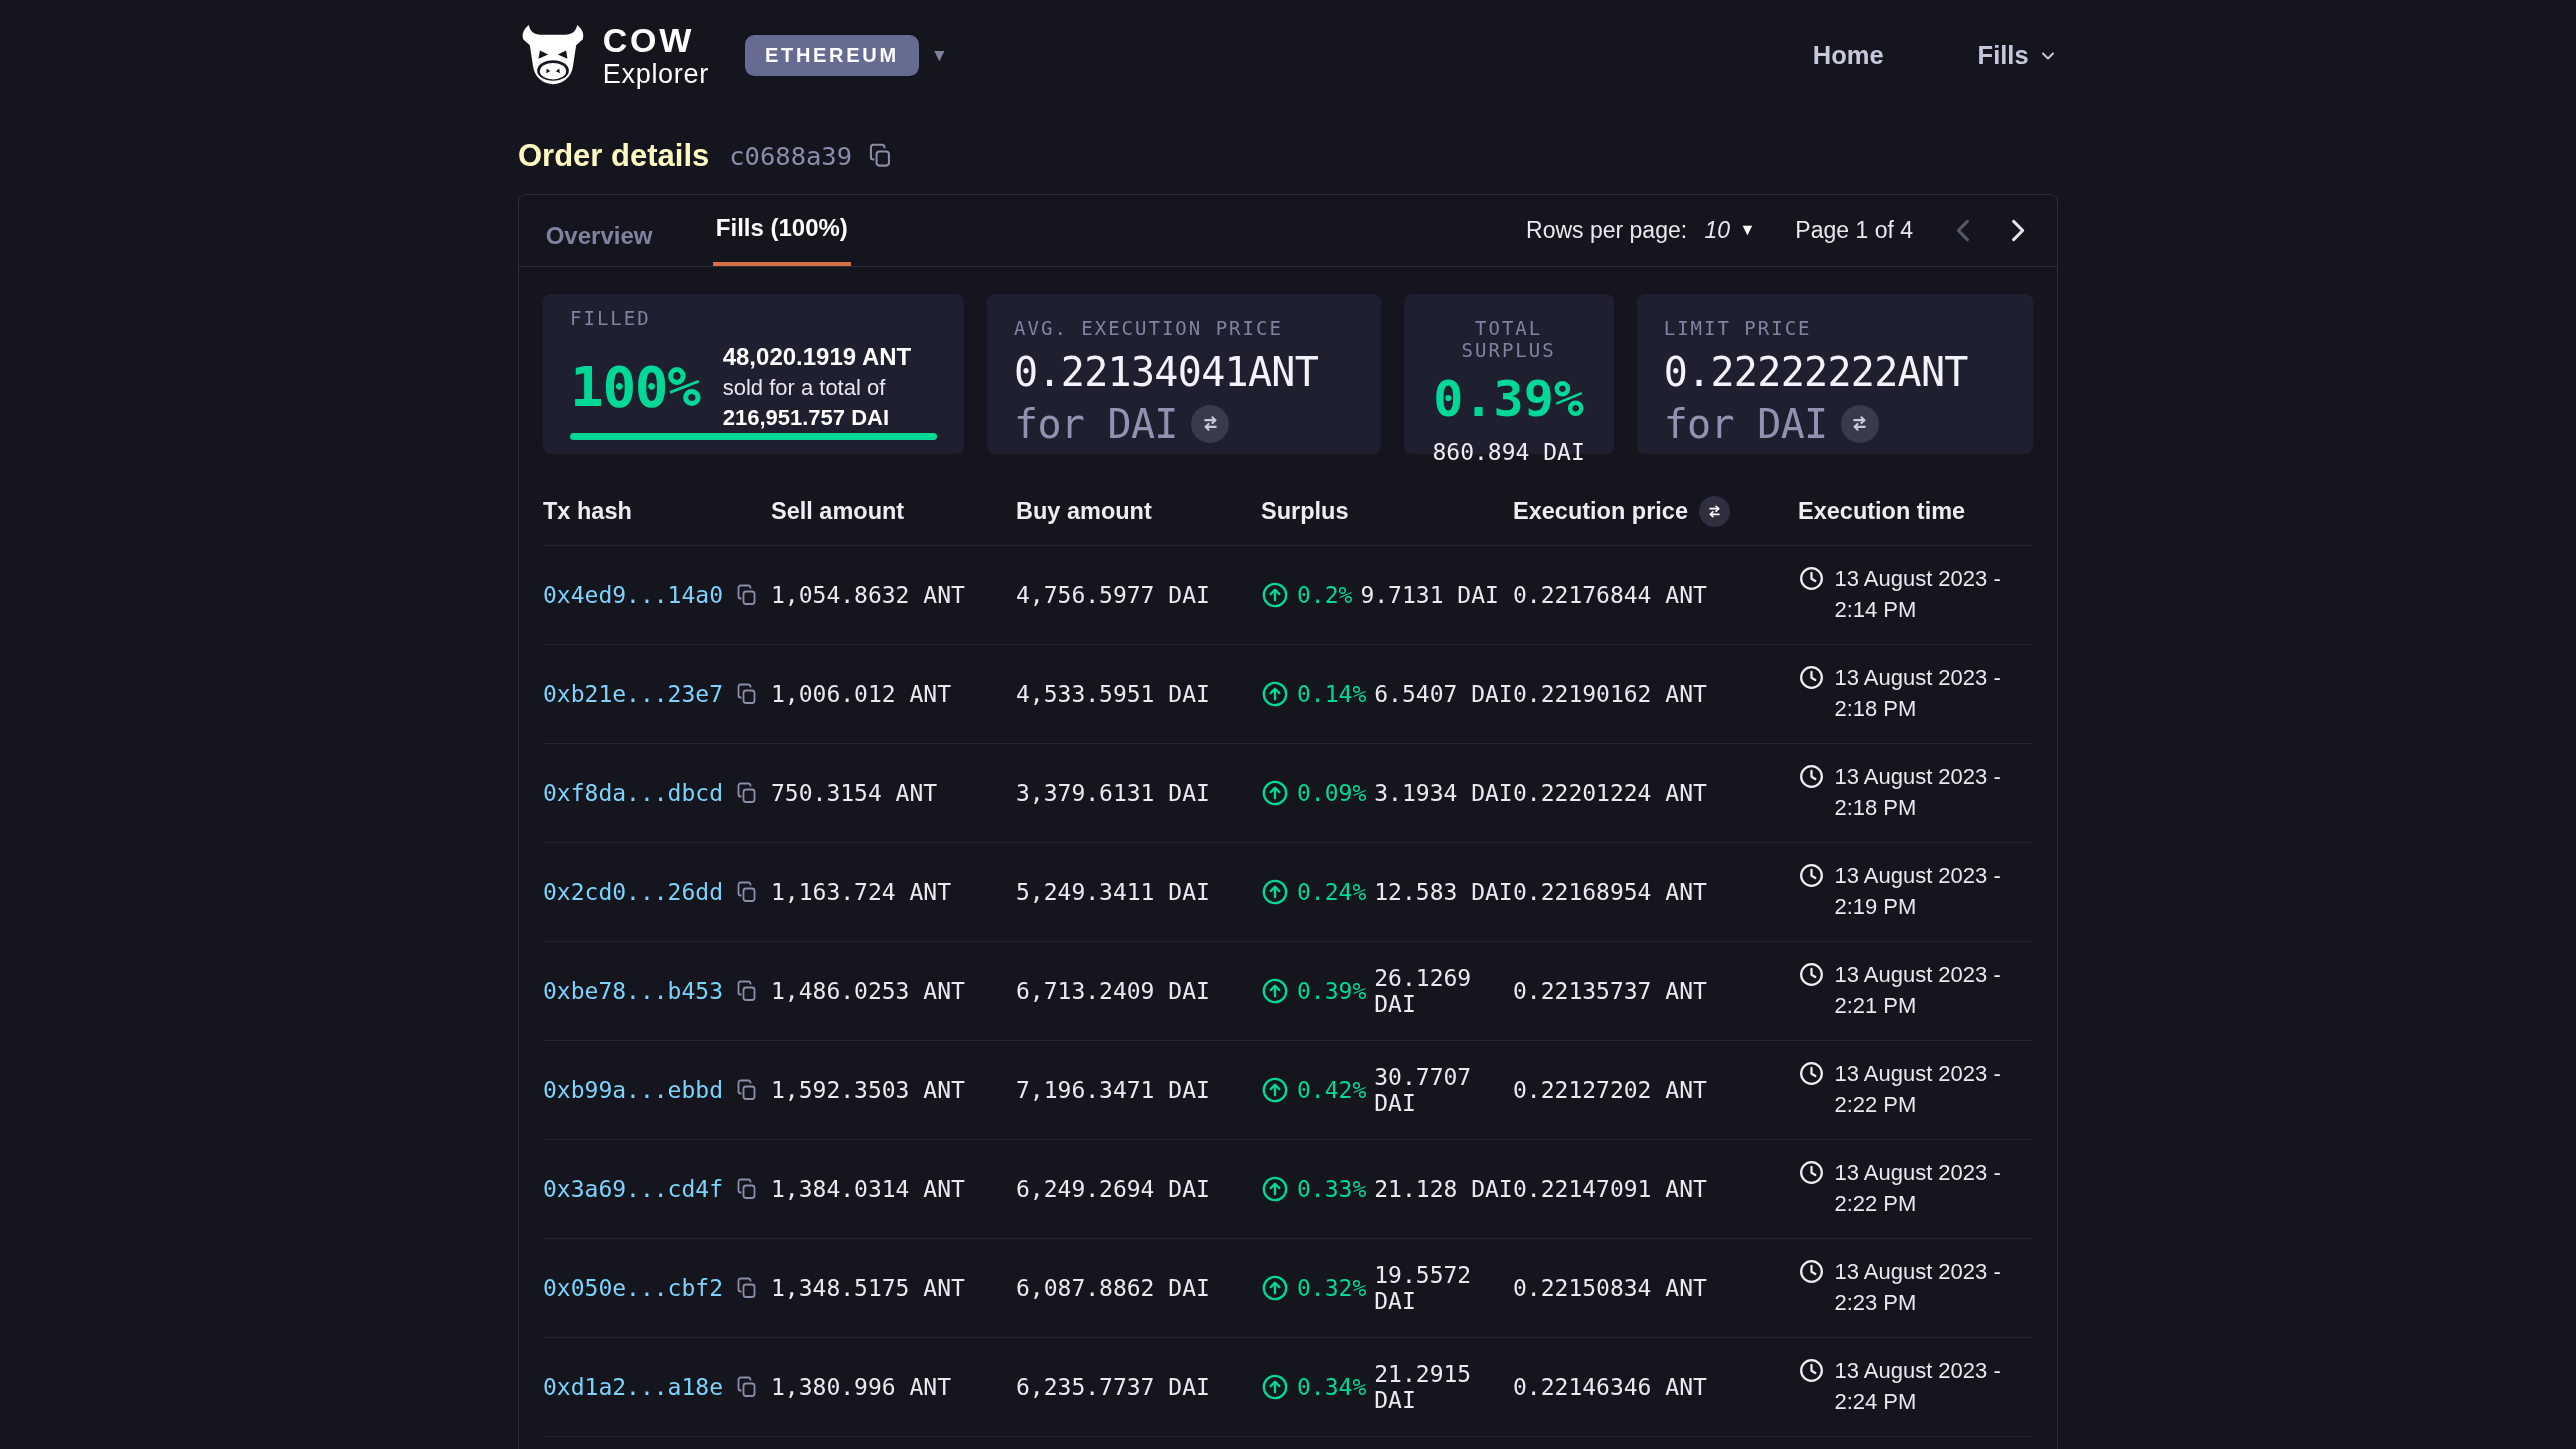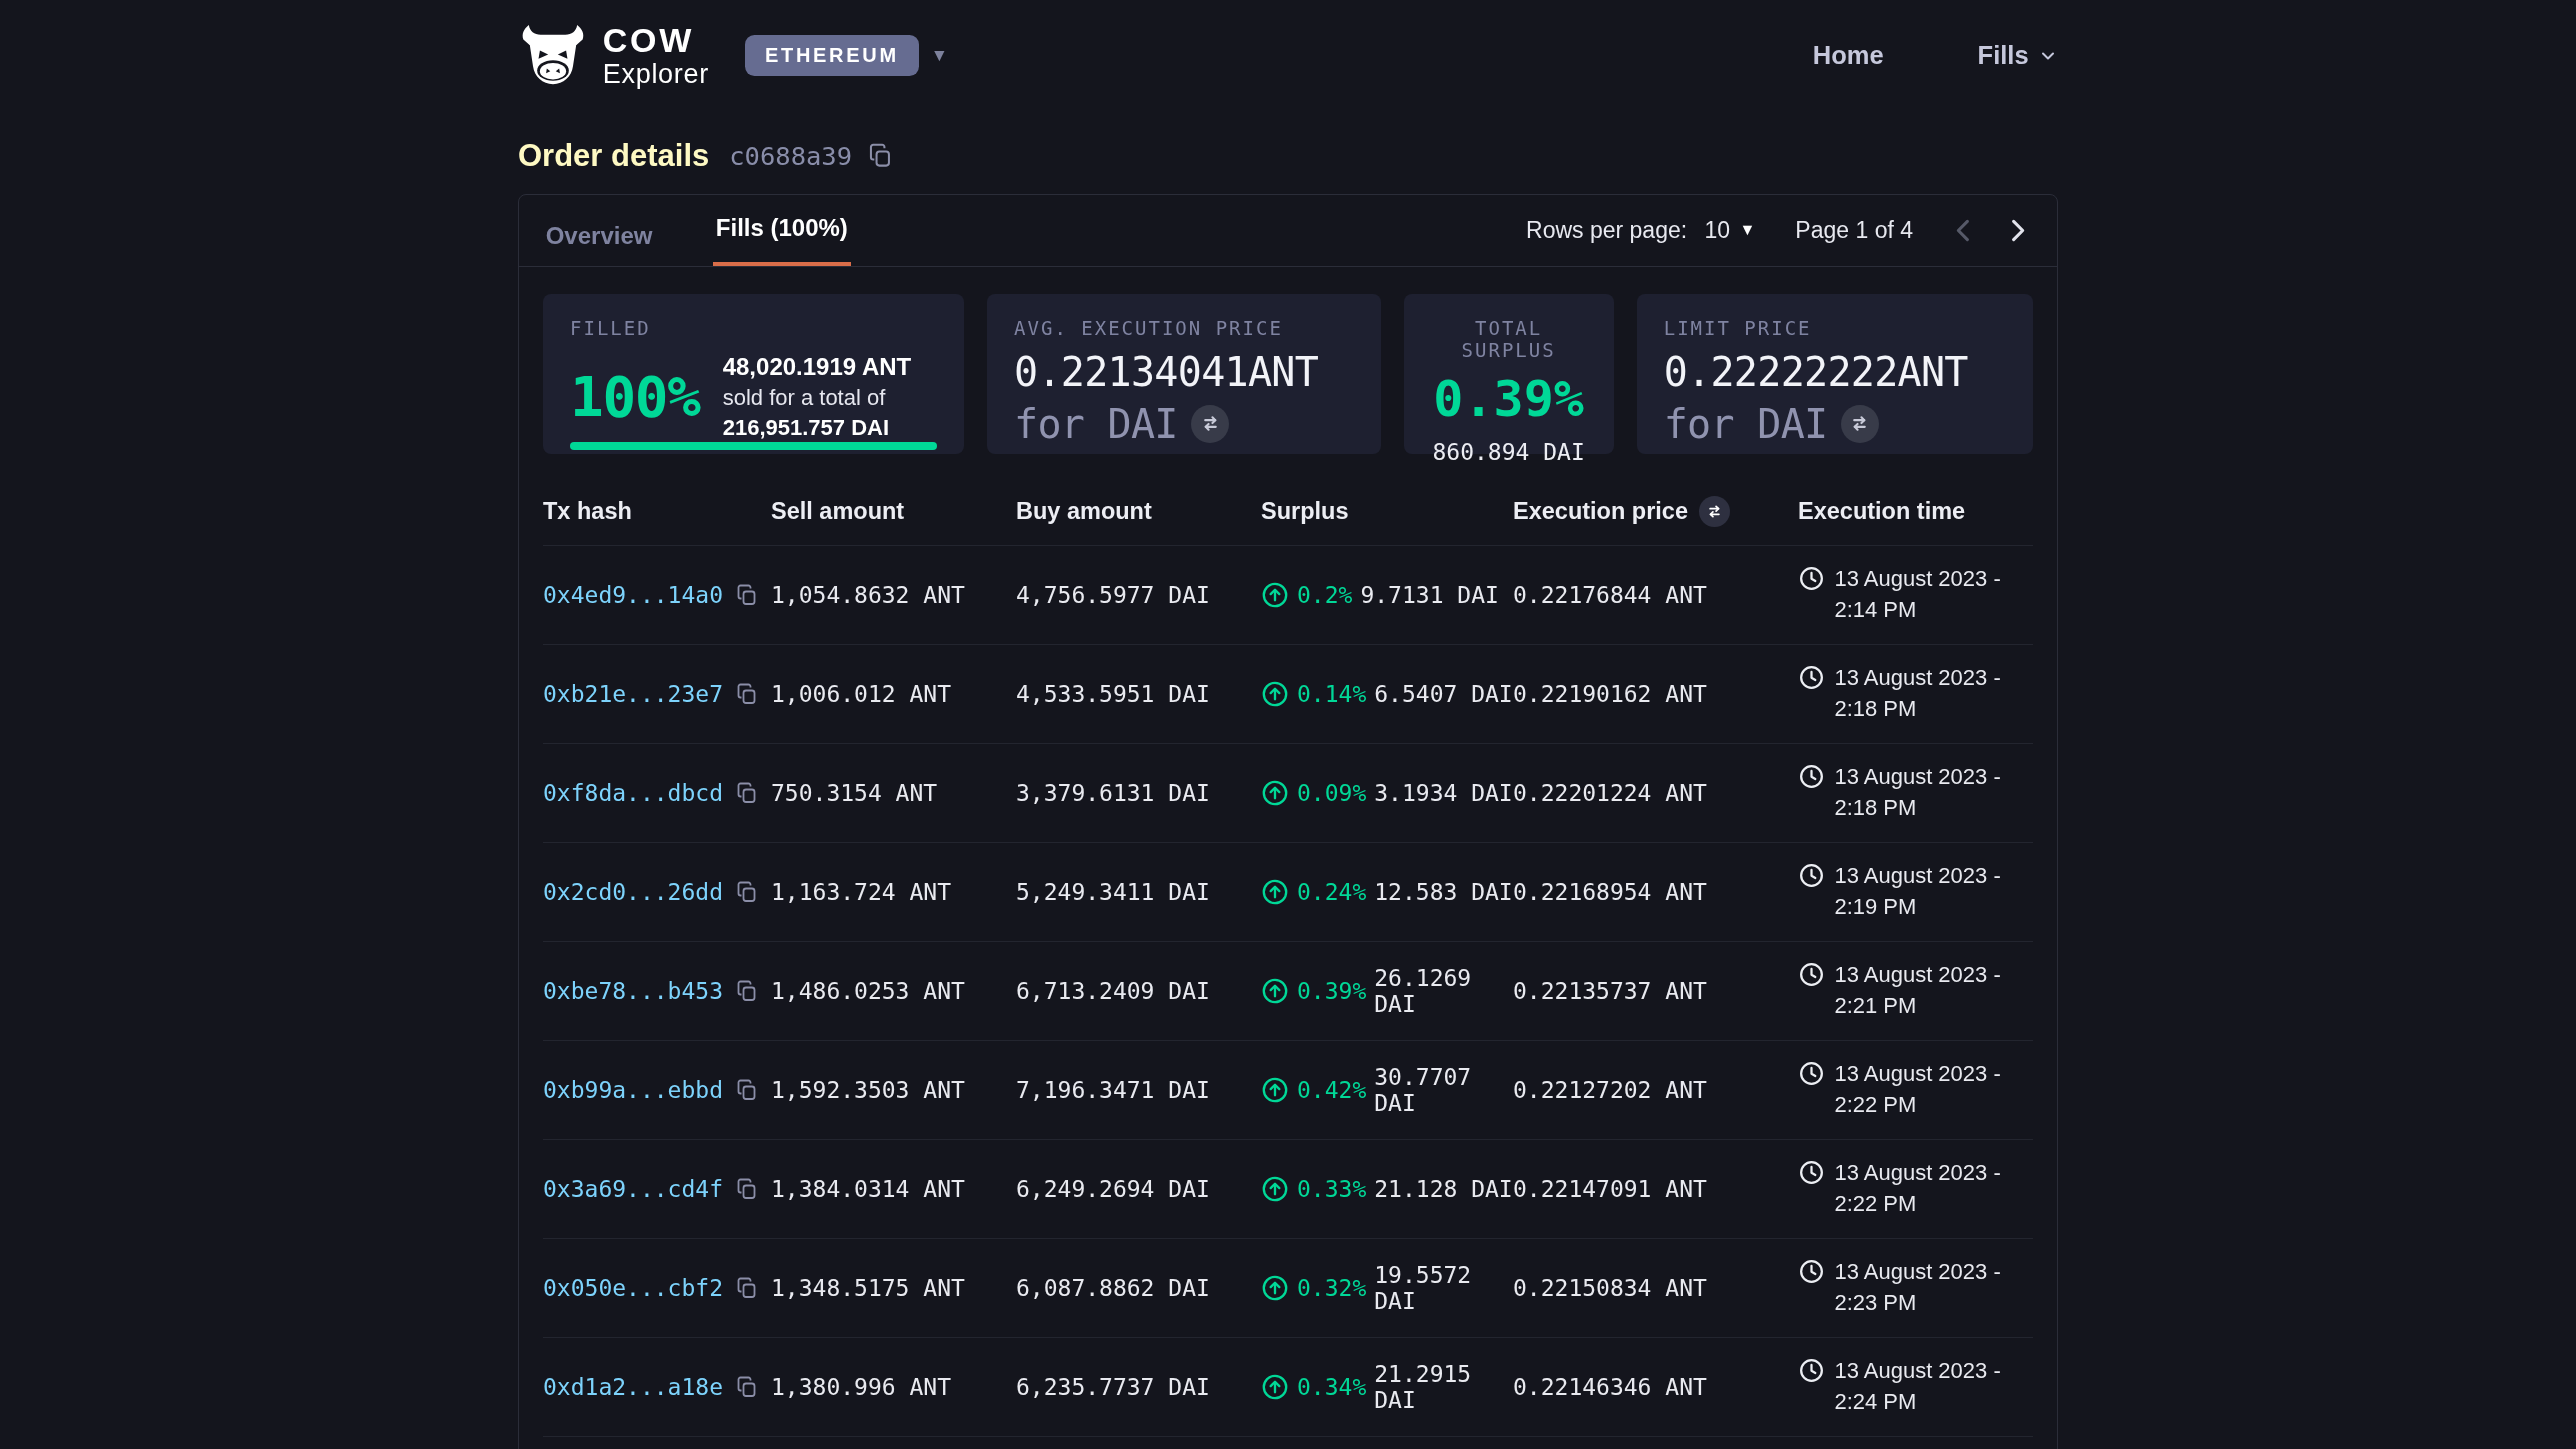--- a/index.html
+++ b/index.html
@@ -51,33 +51,33 @@
 
   
   .tabs-bar { display:flex; align-items:center; height:72px; border-bottom:1.3px solid #2b2d39; padding:0 24px; }
   .tab { height:72px; display:flex; align-items:center; padding:0 2.7px; border-bottom:4px solid transparent; cursor:pointer; font-size:24px; }
   .tab + .tab { margin-left:58px; }
   .tab-inactive { color:#7f83a0; font-weight:600;margin-top:16px; }
   .tab-active { color:#ffffff; font-weight:700; border-bottom-color:#d96d49; }
 
   .pager { margin-left:auto; display:flex; align-items:center; font-size:23px; color:#e8e9f0; }
   .rpp-label { margin-right:17.4px; }
-  .rpp-select { display:flex; align-items:center; gap:9.4px; cursor:pointer; }
+  .rpp-select { display:flex; align-items:center; gap:9.4px; cursor:pointer;font-style:italic; }
   .rpp-caret { color:#ffffff; font-size:16px; }
   .page-status { margin-left:40px; }
   .pg-btn { background:none; border:none; cursor:pointer; display:inline-flex; padding:0; }
   .pg-btn svg { width:31px; height:31px; fill:none; stroke-width:2.4; stroke-linecap:round; stroke-linejoin:round; }
   .pg-prev { margin-left:35px; }
   .pg-prev svg { stroke:#565968; }
   .pg-next { margin-left:23px; }
   .pg-next svg { stroke:#e2e3ec; }
 
   
   .cards { display:flex; gap:23px; margin:27px 24px 0; }
-  .card { background:#1e2030; border-radius:8px; padding:23px 27px; height:160px; }
+  .card { background:#1e2030; border-radius:8px; padding:23px 27px; height:160px;justify-content:center; }
   .card-label { font-family:"DejaVu Sans Mono", monospace; font-size:19px; color:#7f83a1; letter-spacing:2px; }
   .card-filled { flex:651 0 0; display:flex; flex-direction:column; }
   .card-avg    { flex:602 0 0; }
   .card-surplus{ flex:277 0 0; text-align:center; }
   .card-limit  { flex:607 0 0; }
 
   .filled-main { display:flex; align-items:center; gap:23px; margin-top:12px; }
   .filled-pct { font-size:56px; font-weight:700; color:#00d897; font-family:"DejaVu Sans Mono", monospace; letter-spacing:-1.3px; }
   .filled-detail { font-size:22px; line-height:1.35; color:#e6e7ef; }
   .filled-amount { font-weight:700; color:#ffffff; font-size:24px; }

